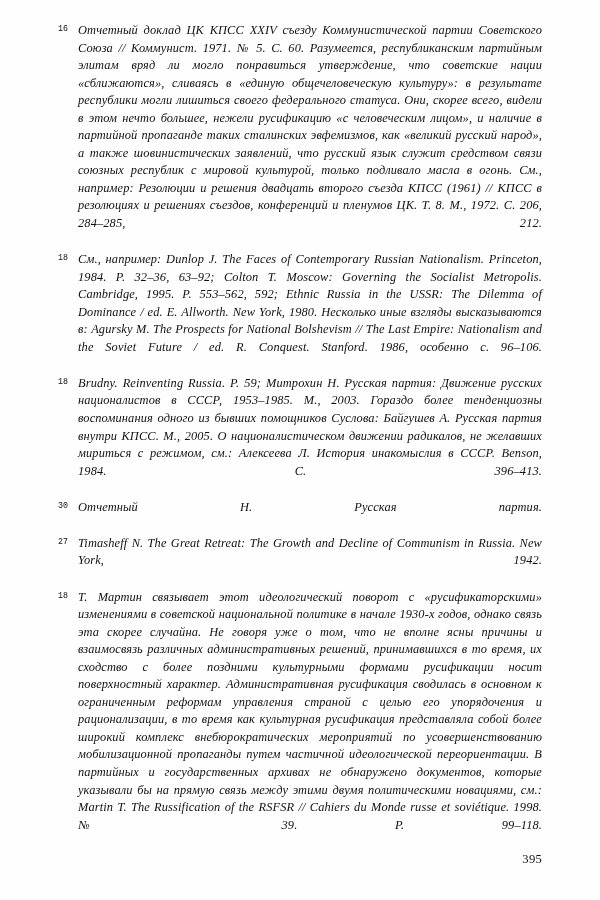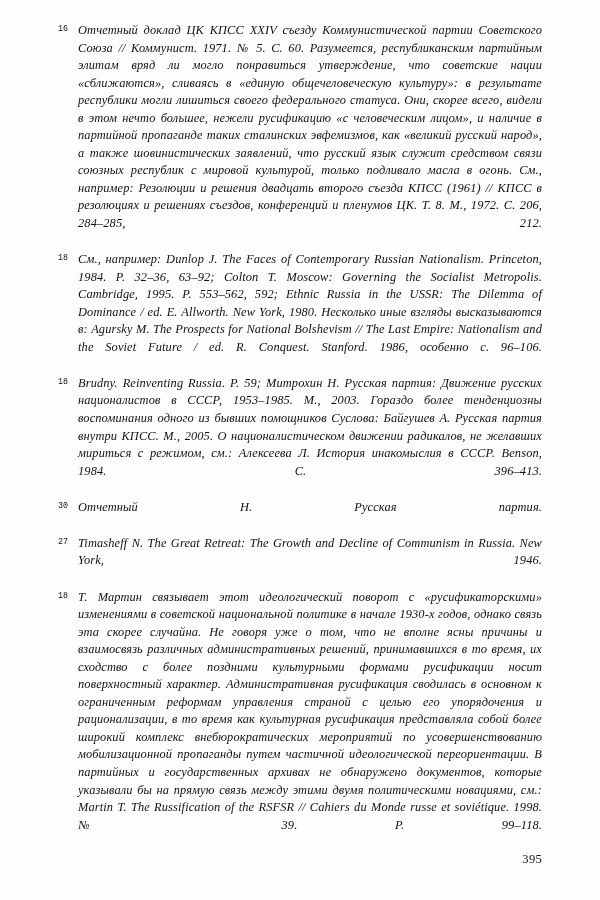--- a/index.html
+++ b/index.html
@@ -103,21 +103,21 @@
       <span class="note-body">Brudny. Reinventing Russia. P. 59; Митрохин Н. Русская партия: Движение русских националистов в СССР, 1953–1985. М., 2003. Гораздо более тенденциозны воспоминания одного из бывших помощников Суслова: Байгушев А. Русская партия внутри КПСС. М., 2005. О националистическом движении радикалов, не желавших мириться с режимом, см.: Алексеева Л. История инакомыслия в СССР. Benson, 1984. С. 396–413.</span>
     </div>
 
     <div class="note">
       <span class="note-marker">30</span>
       <span class="note-body">Отчетный Н. Русская партия.</span>
     </div>
 
     <div class="note">
       <span class="note-marker">27</span>
-      <span class="note-body">Timasheff N. The Great Retreat: The Growth and Decline of Communism in Russia. New York, 1946.</span>
+      <span class="note-body">Timasheff N. The Great Retreat: The Growth and Decline of Communism in Russia. New York, 1942.</span>
     </div>
 
     <div class="note">
       <span class="note-marker">18</span>
       <span class="note-body">Т. Мартин связывает этот идеологический поворот с «русификаторскими» изменениями в советской национальной политике в начале 1930-х годов, однако связь эта скорее случайна. Не говоря уже о том, что не вполне ясны причины и взаимосвязь различных административных решений, принимавшихся в то время, их сходство с более поздними культурными формами русификации носит поверхностный характер. Административная русификация сводилась в основном к ограниченным реформам управления страной с целью его упорядочения и рационализации, в то время как культурная русификация представляла собой более широкий комплекс внебюрократических мероприятий по усовершенствованию мобилизационной пропаганды путем частичной идеологической переориентации. В партийных и государственных архивах не обнаружено документов, которые указывали бы на прямую связь между этими двумя политическими новациями, см.: Martin T. The Russification of the RSFSR // Cahiers du Monde russe et soviétique. 1998. № 39. P. 99–118.</span>
     </div>
 
   </div>
 
   <div class="page-number">395</div>

